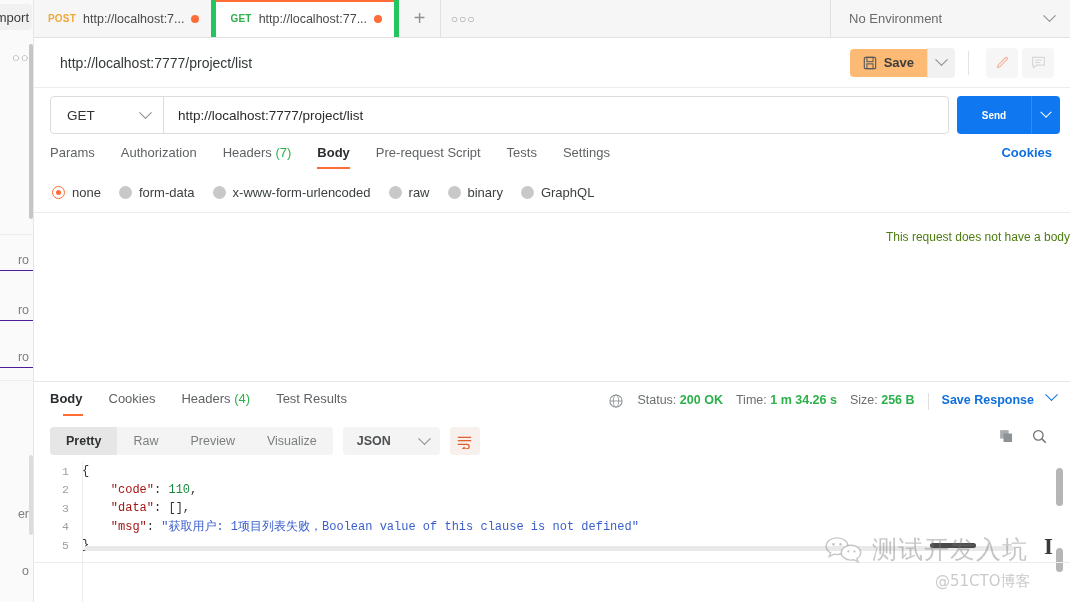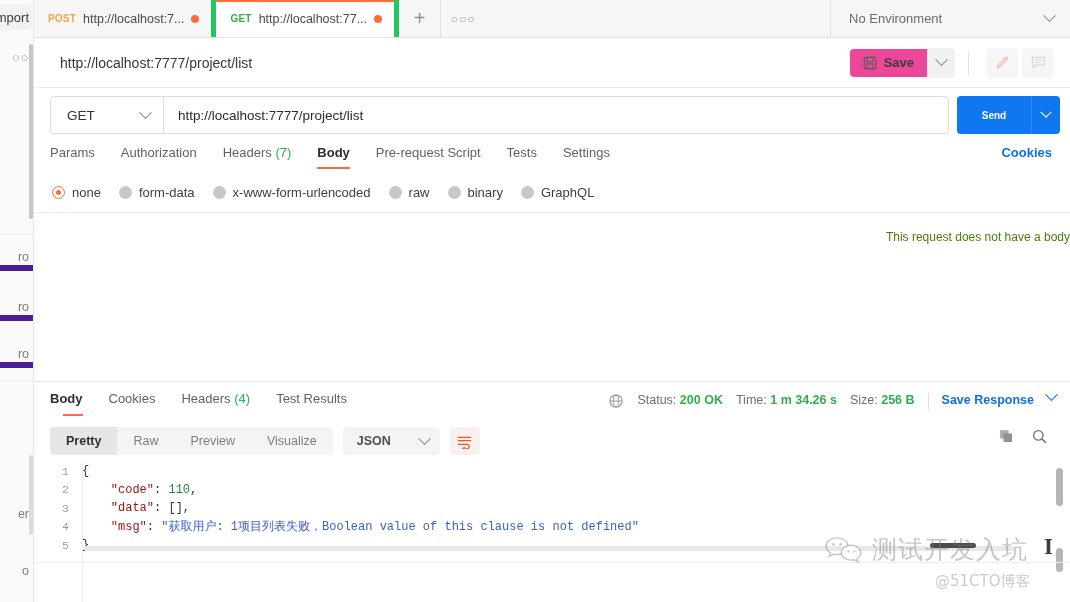--- a/index.html
+++ b/index.html
@@ -29,21 +29,21 @@
   }
   .sb-dots {
     position: absolute; left: 12px; top: 50px;
     font-size: 13px; color: #9a9a9a; letter-spacing: 1px;
   }
   .sb-row {
     position: absolute; left: 0; width: 34px; height: 22px;
     display: flex; align-items: center; justify-content: flex-end;
     padding-right: 5px;
     font-size: 12.5px; color: #7e7e7e;
-    border-bottom: 6px solid #4c1d95;
+    border-bottom: 1px solid #4c1d95;
   }
   .sb-line {
     position: absolute; left: 0; width: 34px; height: 1px; background: #ededed;
   }
 
   
   .sb-scroll {
     position: absolute; left: 29px; top: 44px; width: 4px; height: 175px;
     background: #c6c6c6; border-radius: 2px;
   }
@@ -111,21 +111,21 @@
   .reqhead {
     position: absolute; left: 34px; top: 38px; right: 0; height: 50px;
     background: #fff; border-bottom: 1px solid #ececec;
     display: flex; align-items: center; padding: 0 16px 0 26px;
   }
   .req-title { font-size: 14px; color: #33383a; }
   .head-right { margin-left: auto; display: flex; align-items: center; gap: 0; }
   .save-btn {
     display: flex; align-items: center; gap: 7px;
     height: 28px; padding: 0 13px;
-    background: #ec4899; border-radius: 4px 0 0 4px;
+    background: #fdba74; border-radius: 4px 0 0 4px;
     font-size: 13px; color: #3c3c3c; cursor: pointer; font-weight: 600;
   }
   .save-caret {
     display: flex; align-items: center; justify-content: center;
     width: 28px; height: 30px; background: #f1f1f1;
     border-left: 1px solid #e3e3e3; border-radius: 0 4px 4px 0; cursor: pointer;
   }
   .vline { width: 1px; height: 24px; background: #e3e3e3; margin: 0 13px; }
   .icon-btn {
     width: 32px; height: 30px; border-radius: 4px; background: #f6f6f6;

